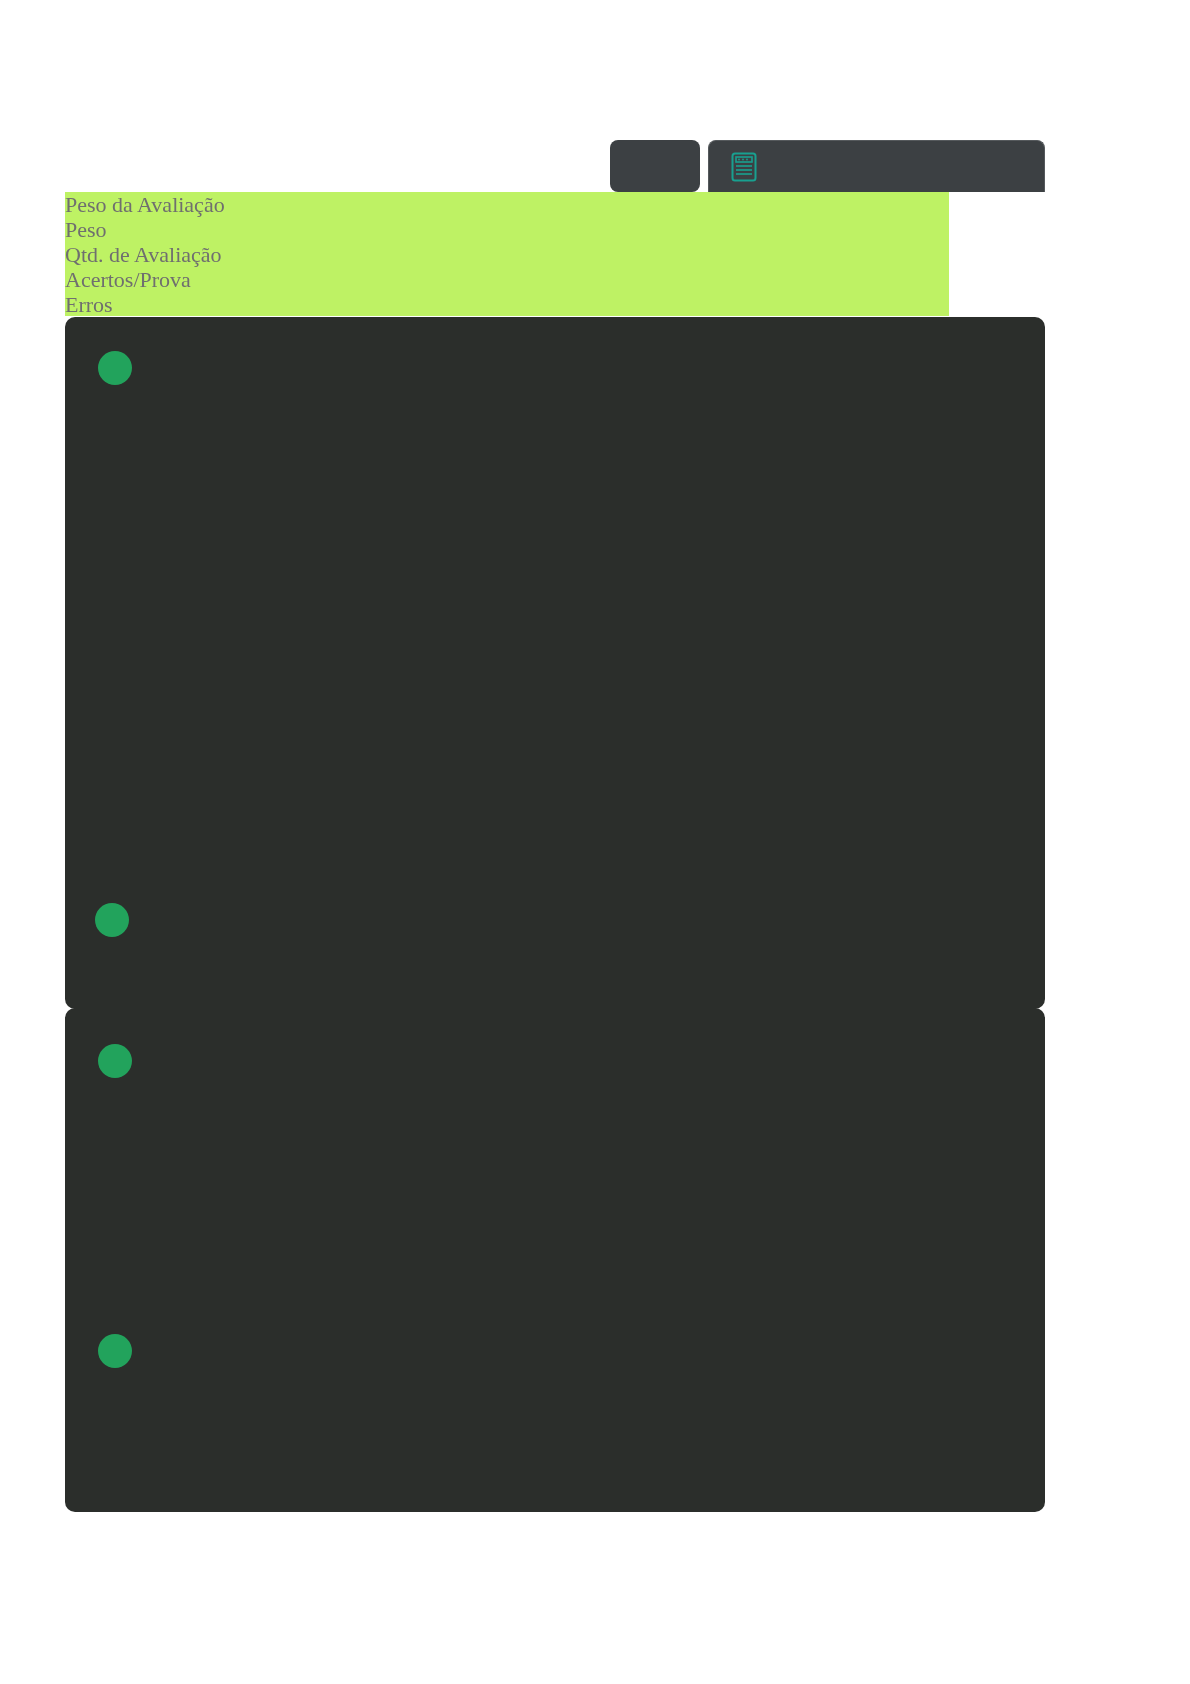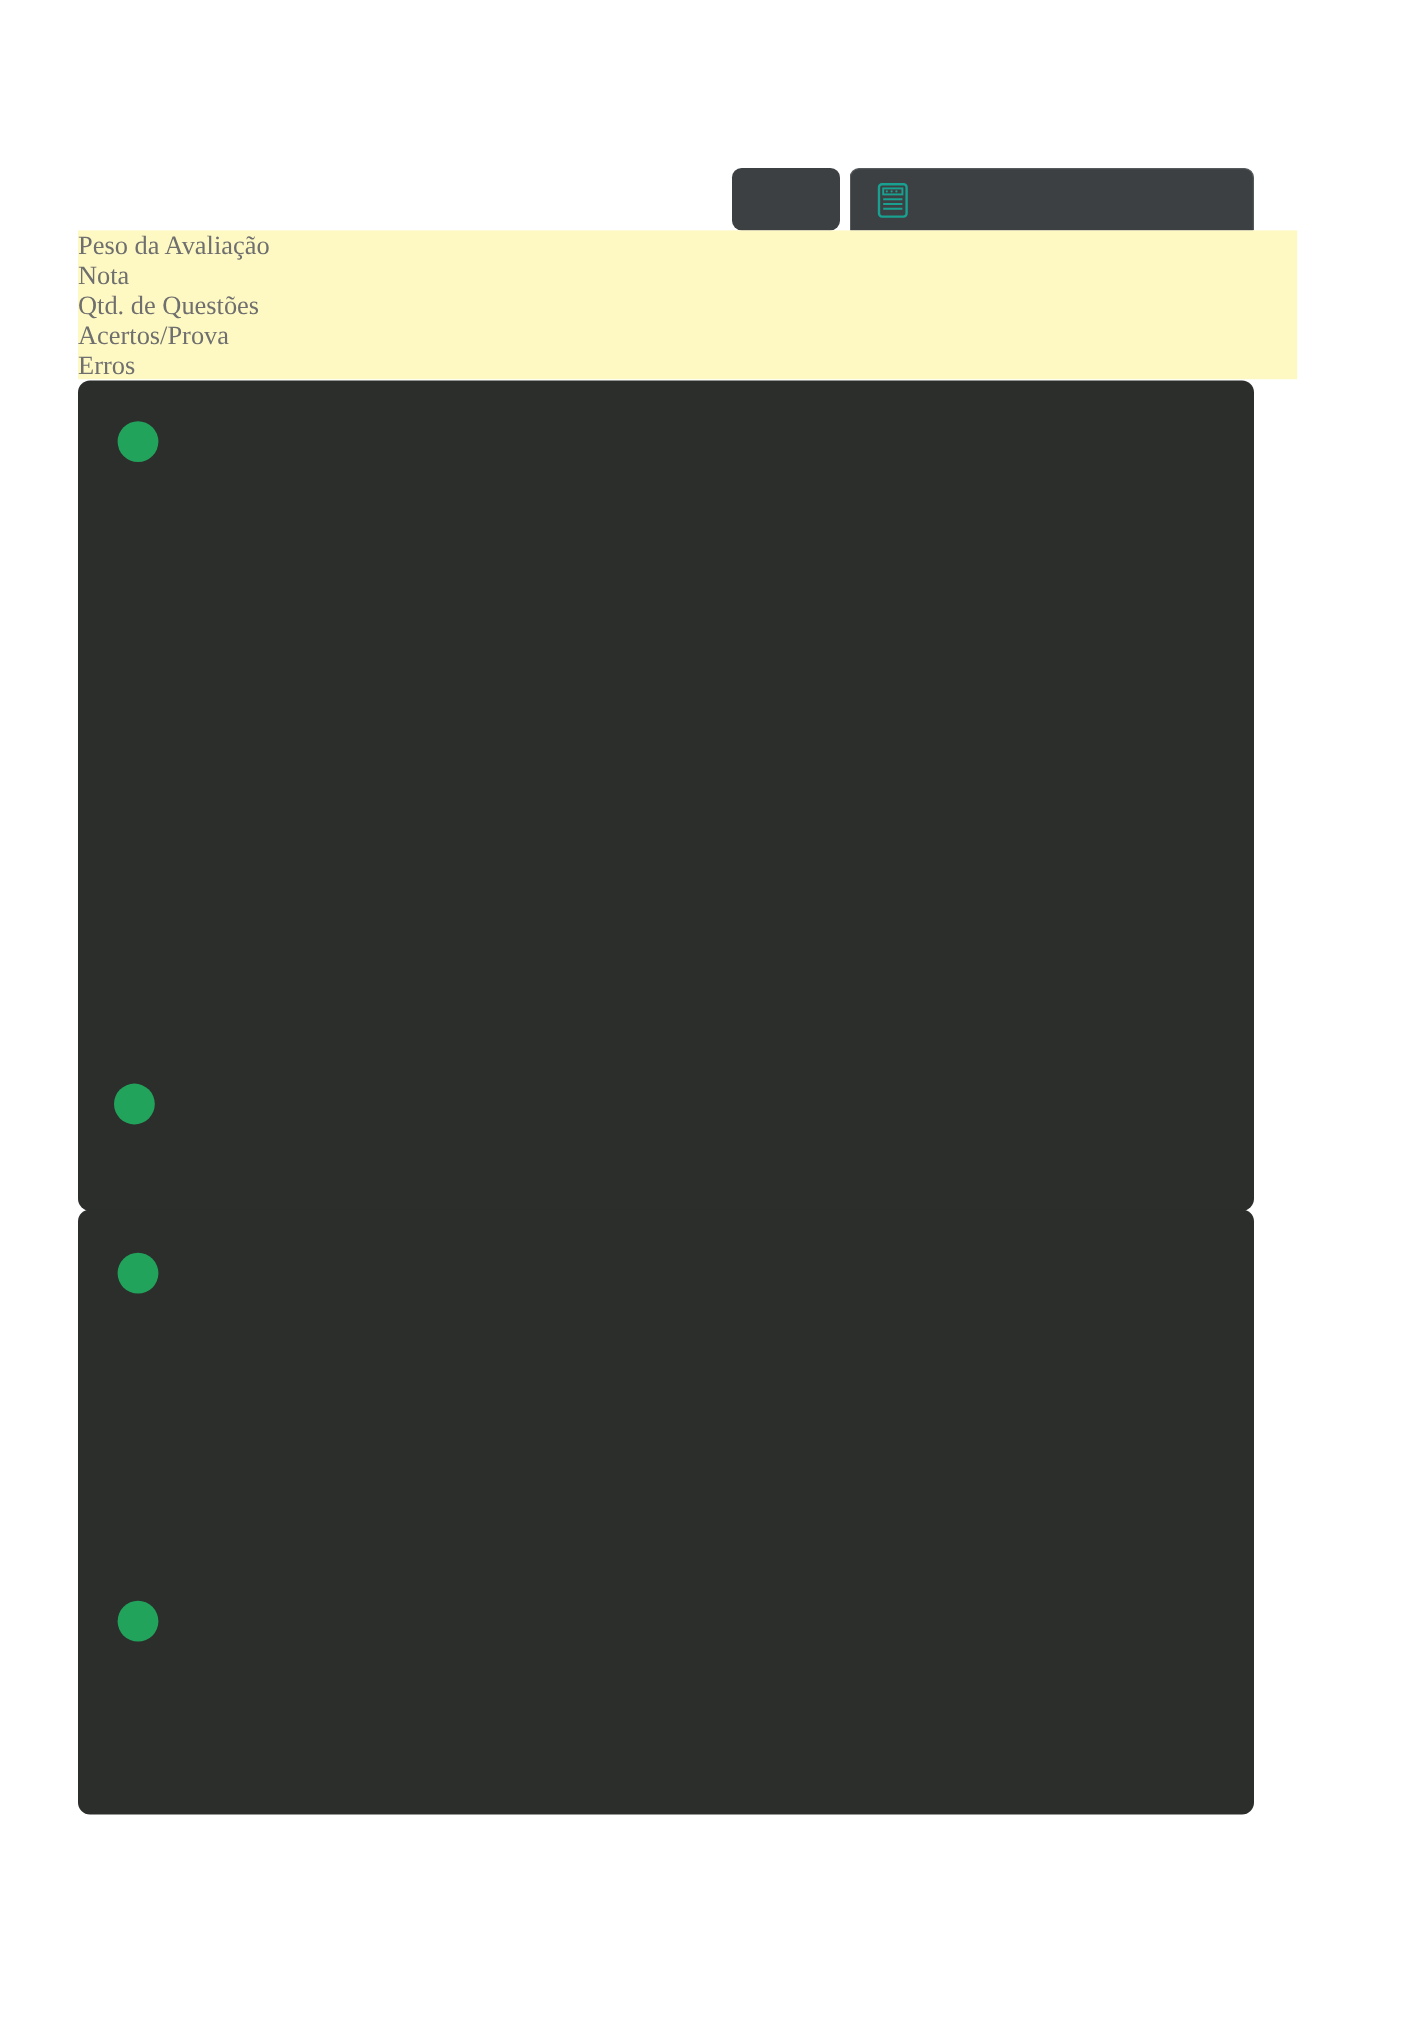--- a/index.html
+++ b/index.html
@@ -53,23 +53,23 @@
     width: 30px;
     height: 32px;
   }
   .tab-icon svg { display: block; }
 
   
   .header-panel {
     position: absolute;
     left: 65px;
     top: 192px;
-    width: 1016px;
+    width: 884px;
     height: 124px;
-    background: #fef9c3;
+    background: #bef264;
   }
   .header-labels {
     position: absolute;
     left: 0px;
     top: 0px;
     padding: 0;
     margin: 0;
   }
   .header-labels li {
     list-style: none;
@@ -137,22 +137,22 @@
       </svg>
     </span>
     <span></span>
   </div>
 
 </div>
 
 <div class="header-panel">
   <ul class="header-labels">
     <li>Peso da Avaliação</li>
-    <li>Nota</li>
-    <li>Qtd. de Questões</li>
+    <li>Peso</li>
+    <li>Qtd. de Avaliação</li>
     <li>Acertos/Prova</li>
     <li>Erros</li>
   </ul>
 </div>
 
 <div class="card card-one">
 
   <div class="row-area" style="top:34px;height:520px;">
     <span class="status-dot" style="left:33px;top:0px;"></span>
     <span></span>

